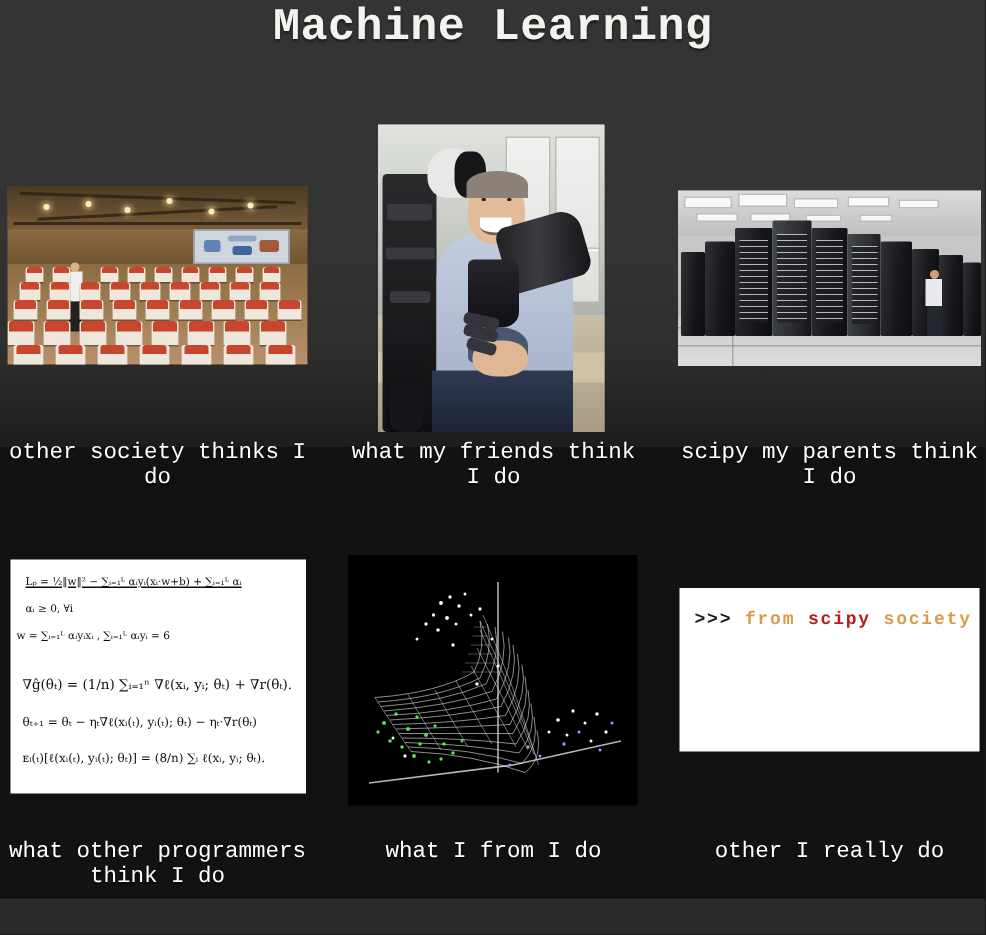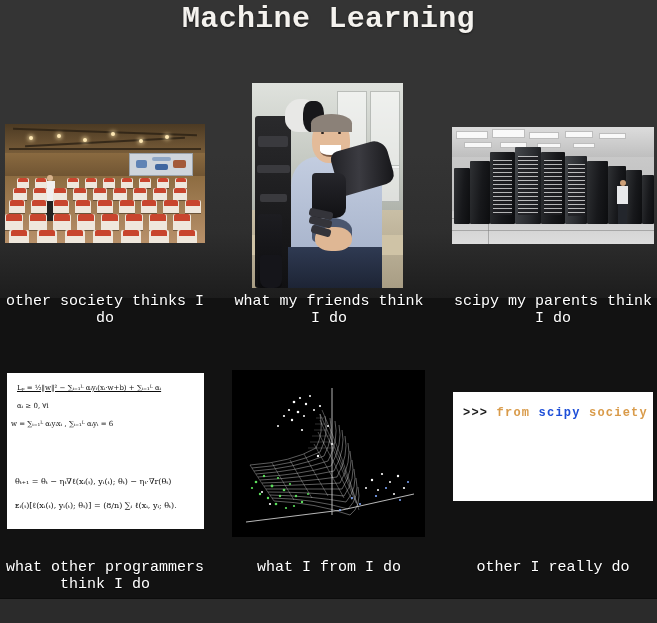--- a/index.html
+++ b/index.html
@@ -284,21 +284,21 @@
     position:absolute;
     left: 10px; top: 14px;
     font-family: "Liberation Mono", "DejaVu Sans Mono", monospace;
     font-size: 12px;
     font-weight: bold;
     letter-spacing: 1.2px;
     white-space: pre;
   }
   .tok-prompt { color: #1a1a1a; }
   .tok-kw     { color: #d99b4a; }
-  .tok-name   { color: #1d4ed8; }
+  .tok-name   { color: #b91c1c; }
 </style>
 </head>
 <body>
 
 <div id="meme">
 
   <div class="top-band"></div>
   <div class="footer-bar"></div>
 
   <div class="title">Machine Learning</div>
@@ -548,20 +548,21 @@
     </div>
     <div class="caption" style="left:448px;top:293px;width:210px;">scipy my parents think
 I do</div>
   </div>
 
   <div class="cell" style="left:0;top:0;">
     <div class="panel mathbox" style="left:7px;top:373px;width:197px;height:156px;">
       <div class="mline" style="left:10px;top:11px;font-size:7px;text-decoration:underline;">Lₚ = ½‖w‖² − ∑ᵢ₌₁ᴸ αᵢyᵢ(xᵢ·w+b) + ∑ᵢ₌₁ᴸ αᵢ</div>
       <div class="mline" style="left:10px;top:29px;font-size:7px;">αᵢ ≥ 0, ∀i</div>
       <div class="mline" style="left:4px;top:47px;font-size:7px;">w = ∑ᵢ₌₁ᴸ αᵢyᵢxᵢ ,   ∑ᵢ₌₁ᴸ αᵢyᵢ = 6</div>
+      <div class="mline" style="left:8px;top:78px;font-size:9px;">∇ĝ(θₜ) = (1/n) ∑ᵢ₌₁ⁿ ∇ℓ(xᵢ, yᵢ; θₜ) + ∇r(θₜ).</div>
       <div class="mline" style="left:8px;top:104px;font-size:8px;">θₜ₊₁ = θₜ − ηₜ∇ℓ(xᵢ(ₜ), yᵢ(ₜ); θₜ) − ηₜ·∇r(θₜ)</div>
       <div class="mline" style="left:8px;top:128px;font-size:8px;">ᴇᵢ(ₜ)[ℓ(xᵢ(ₜ), yᵢ(ₜ); θₜ)] = (8/n) ∑ᵢ ℓ(xᵢ, yᵢ; θₜ).</div>
     </div>
     <div class="caption" style="left:0;top:559px;width:210px;">what other programmers
 think I do</div>
   </div>
 
   <div class="cell" style="left:0;top:0;">
     <div class="panel manifold" style="left:232px;top:370px;width:193px;height:167px;">
       <svg width="193" height="167" viewBox="0 0 193 167">

